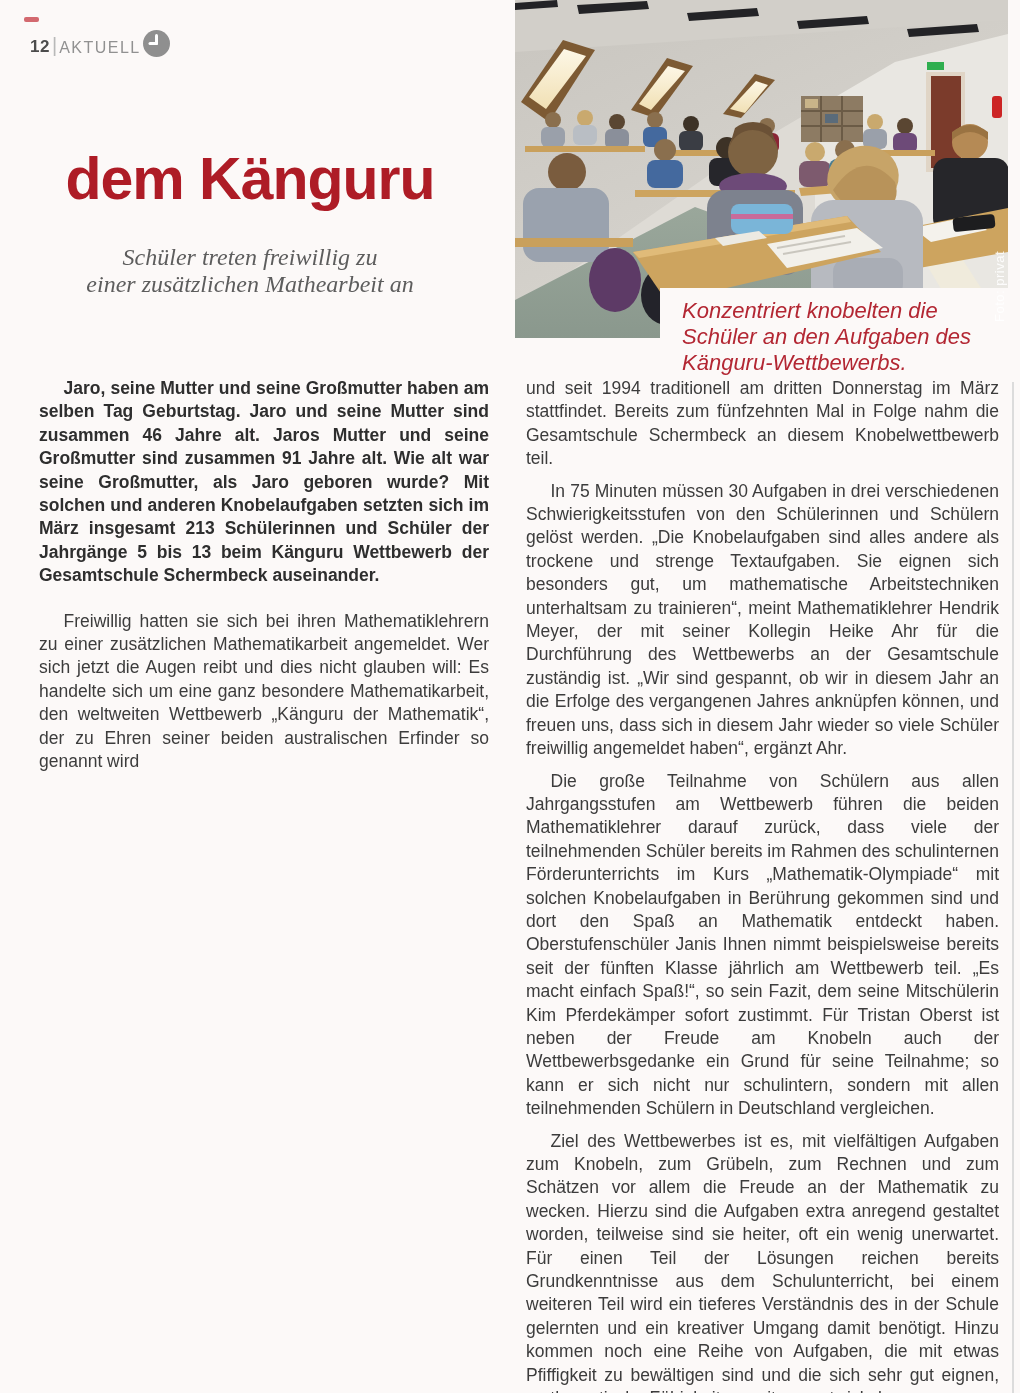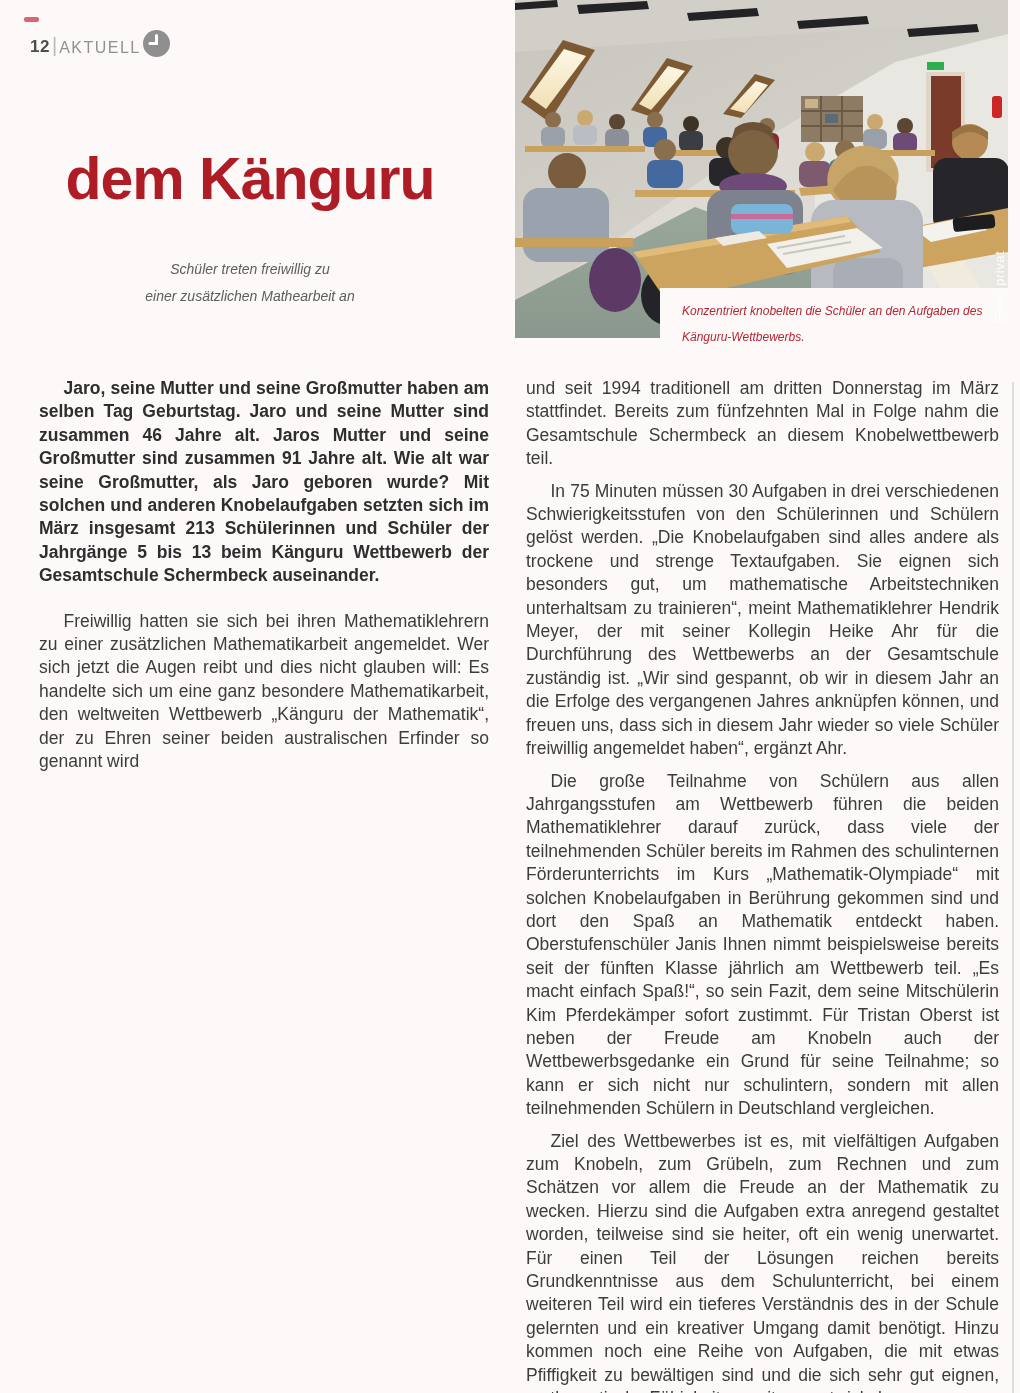--- a/index.html
+++ b/index.html
@@ -21,31 +21,31 @@
   .section-label{font-size:16px;color:#919191;letter-spacing:1.5px;}
   .clock-icon{width:27px;height:27px;margin-left:2px;}
 
   
   .scan-mark{position:absolute;left:24px;top:17px;width:15px;height:5px;background:#c8454c;border-radius:2px;opacity:.8;}
   .edge-line{position:absolute;left:1012px;top:382px;width:2px;height:1011px;background:#dcdcdc;}
 
   
   .title-block{position:absolute;left:8px;top:62px;width:484px;text-align:center;}
   .title{font-size:59px;line-height:78px;font-weight:700;color:#ae1c26;letter-spacing:-1px;margin:0;}
-  .subtitle{margin-top:38px;font-style:italic;font-size:14px;line-height:27px;color:#5d5d5d;}
+  .subtitle{margin-top:26px;font-style:italic;font-size:24px;line-height:27px;color:#5d5d5d;font-family:Liberation Serif, serif;}
 
   
   .photo{position:absolute;left:515px;top:0;width:493px;height:338px;}
   .photo svg{display:block;}
   .photo-caption-box{
     position:absolute;left:145px;top:288px;width:348px;height:62px;
     background:#fcf9f8;box-sizing:border-box;padding:10px 0 0 22px;
   }
   .photo-caption{
-    font-style:italic;font-size:12px;line-height:26px;color:#b32733;width:330px;
+    font-style:italic;font-size:22px;line-height:26px;color:#b32733;width:330px;
   }
   .photo-credit{
     position:absolute;left:477px;top:322px;
     transform:rotate(-90deg);transform-origin:0 0;
     font-size:13px;letter-spacing:.5px;color:rgba(255,255,255,.88);
     white-space:nowrap;
   }
 
   
   .col{position:absolute;top:368px;font-size:17.5px;line-height:23.4px;text-align:justify;}

